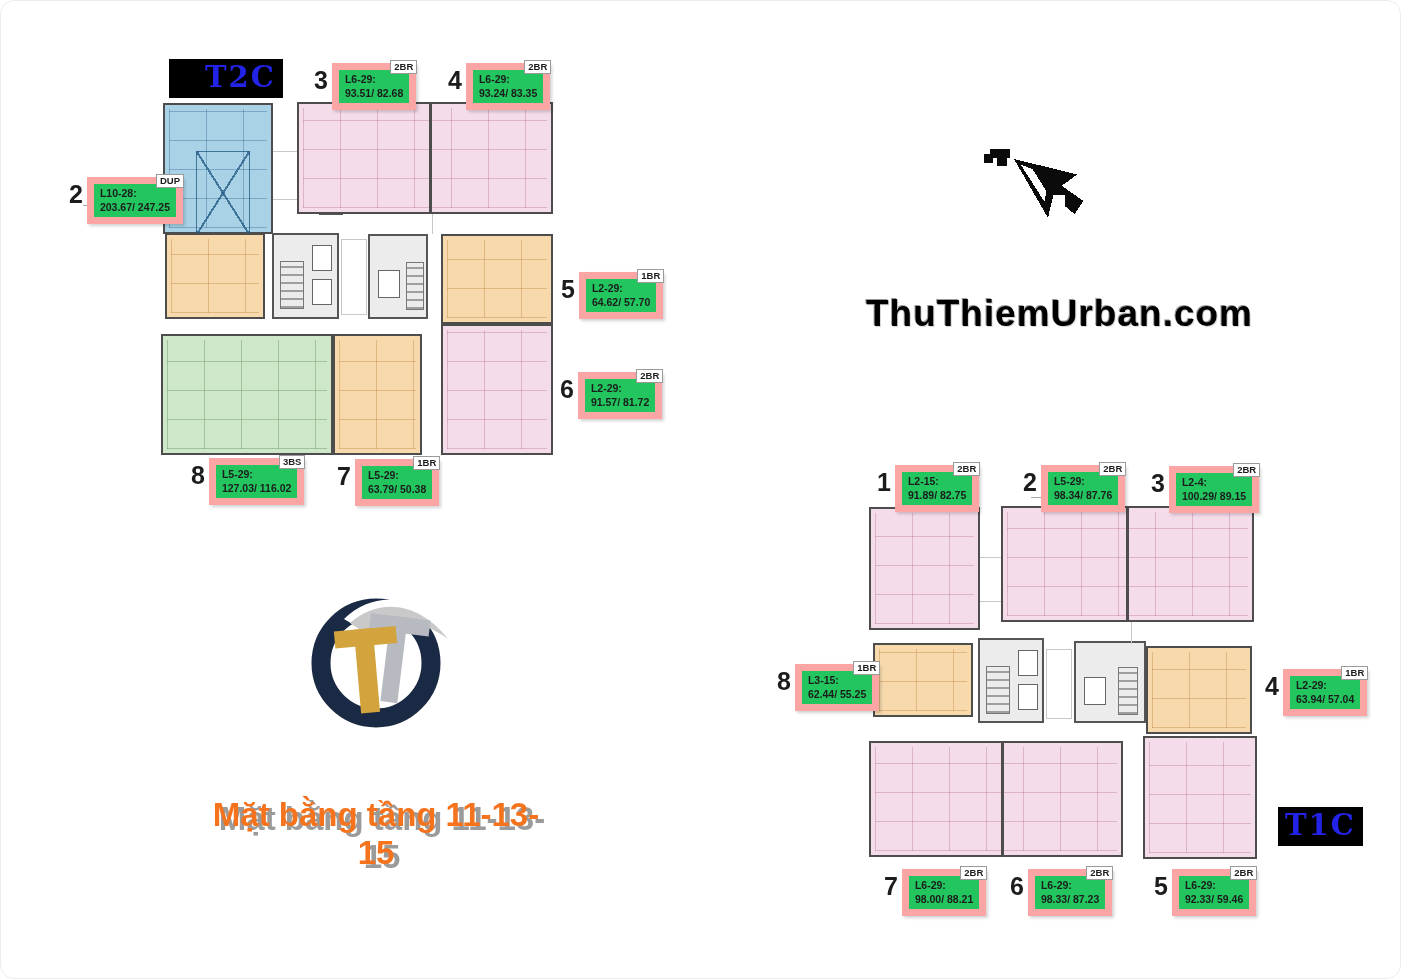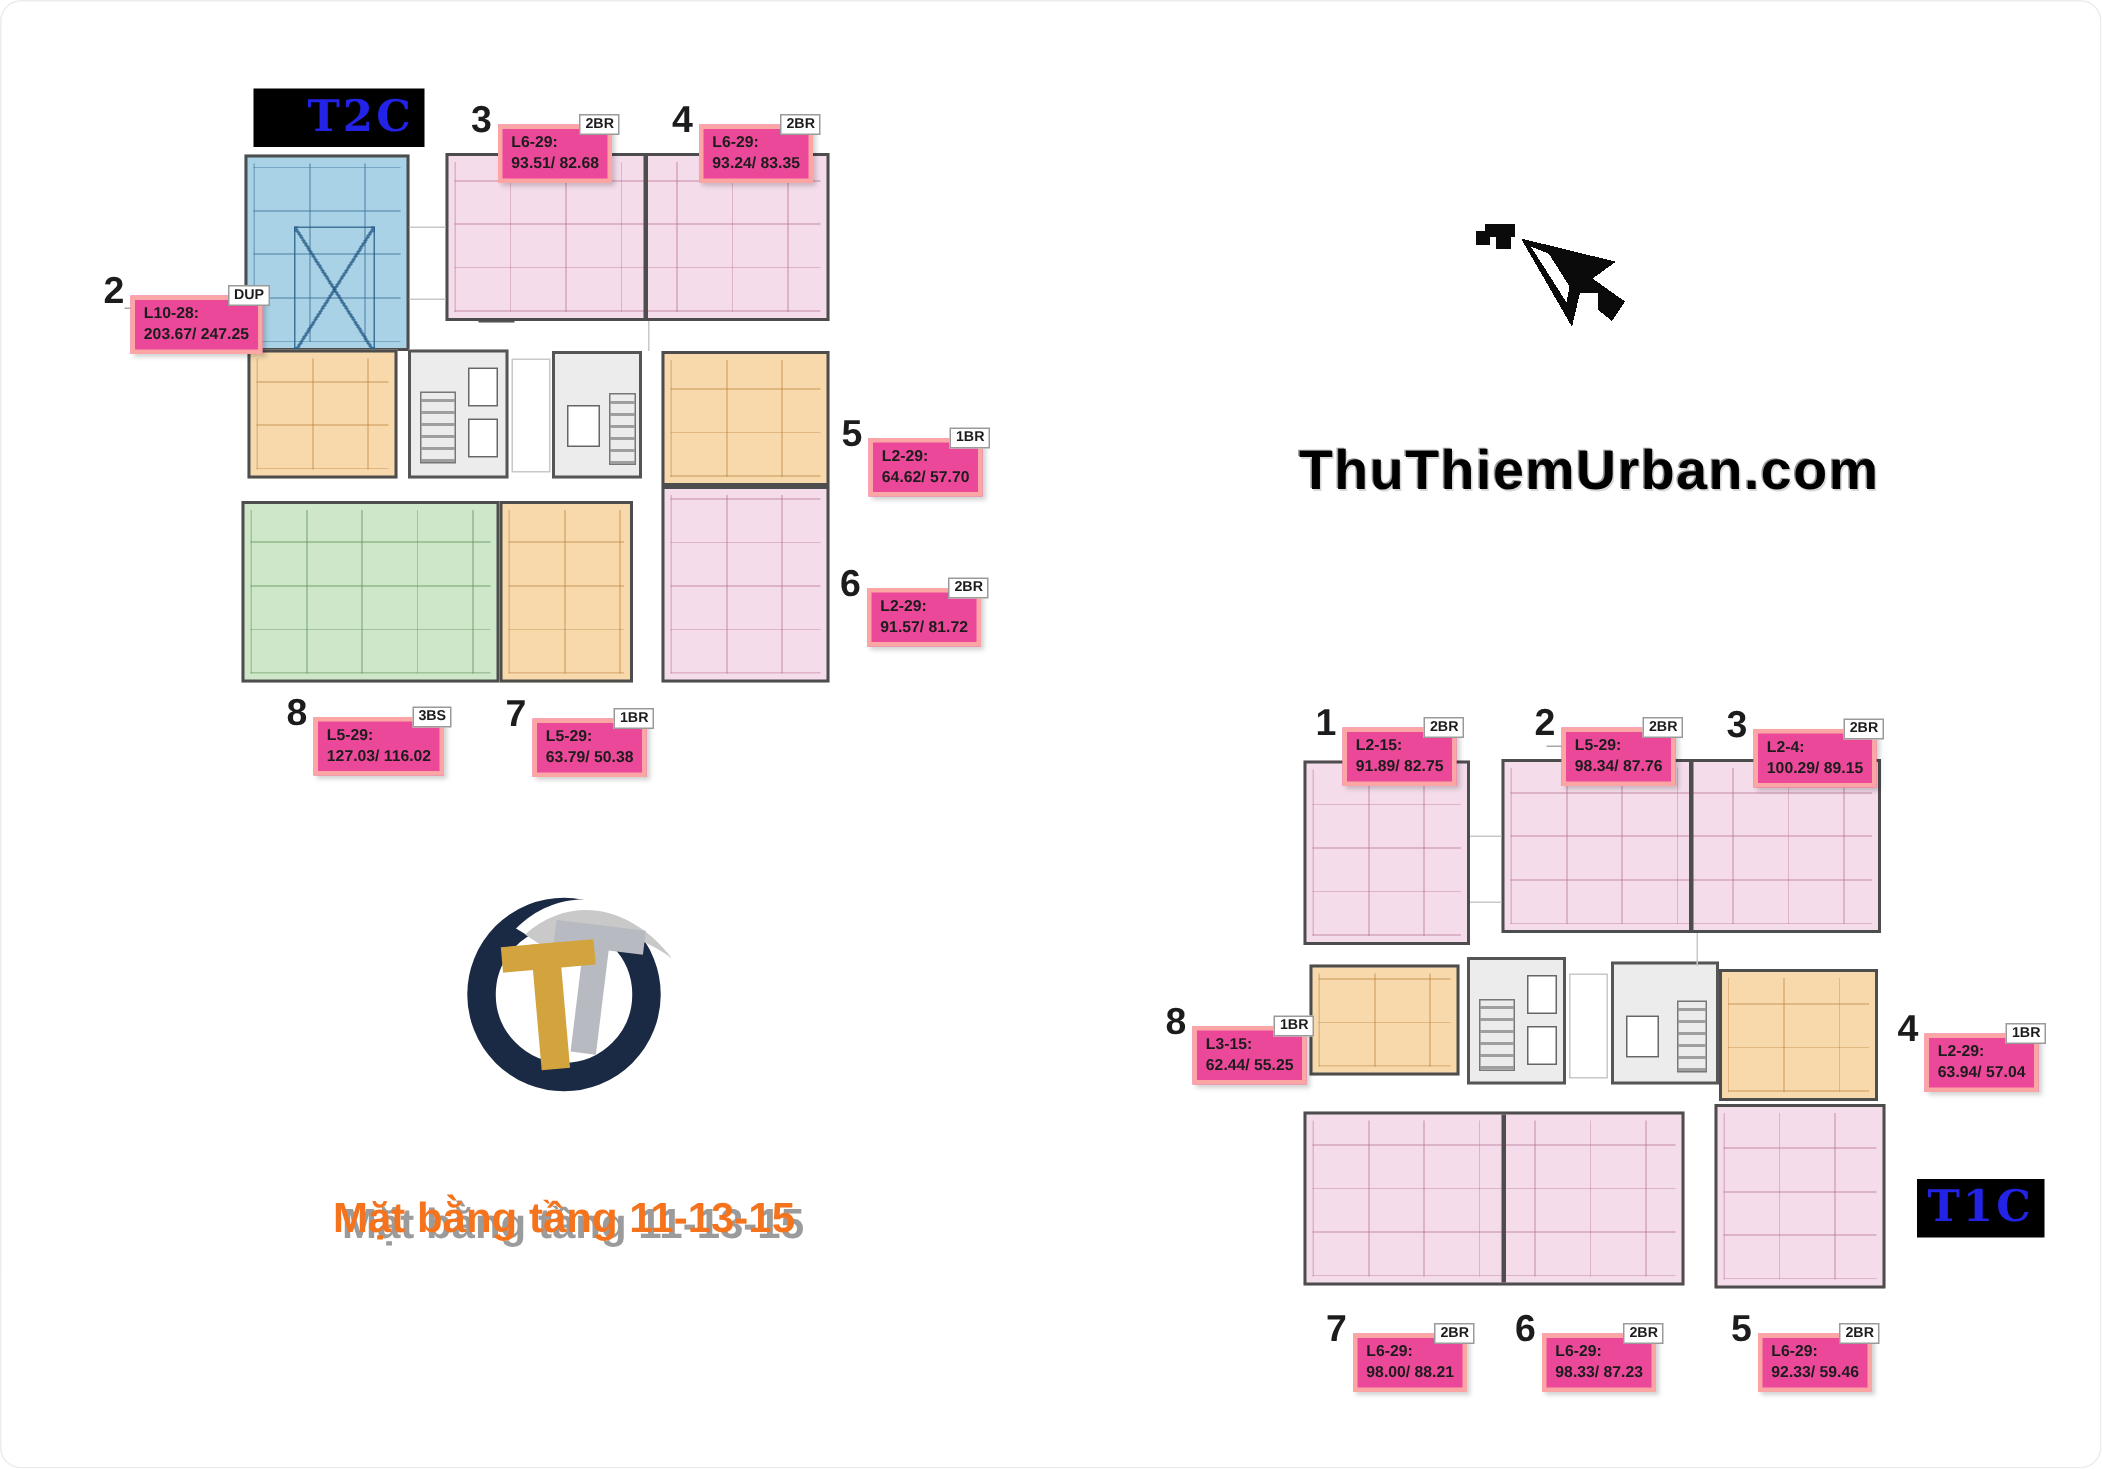--- a/index.html
+++ b/index.html
@@ -28,37 +28,37 @@
      linear-gradient(to top right, transparent calc(50% - 1px), rgba(38,92,134,.8) calc(50% - 1px) calc(50% + 1px), transparent calc(50% + 1px)),
      linear-gradient(to bottom right, transparent calc(50% - 1px), rgba(38,92,134,.8) calc(50% - 1px) calc(50% + 1px), transparent calc(50% + 1px));}
   .conn{position:absolute;border-top:1px solid #c8c8c8;}
   .connv{position:absolute;border-left:1px solid #c8c8c8;}
   .connbox{position:absolute;border:1px solid #c8c8c8;box-sizing:border-box;}
   .leader{position:absolute;border-top:1px solid #a8a8a8;}
 
   
   .ul{position:absolute;display:flex;gap:4px;align-items:flex-start;z-index:5;}
   .ul .n{font-size:25px;font-weight:700;line-height:1;margin-top:5px;color:#1c1c1c;}
-  .ul .box{position:relative;background:#ec4899;border:3px solid #fca5a5;
+  .ul .box{position:relative;background:#22c55e;border:7px solid #fca5a5;
            box-shadow:2px 2px 3px rgba(0,0,0,.18);padding:3px 6px 3px 6px;
-           font-size:10.5px;font-weight:700;color:#1c1c1c;white-space:nowrap;line-height:1.3;margin-top:20px;}
+           font-size:10.5px;font-weight:700;color:#1c1c1c;white-space:nowrap;line-height:1.3;}
   .ul .l1,.ul .l2{display:block;}
   .ul .tag{position:absolute;top:-10px;right:-8px;background:#fff;border:1px solid #9a9a9a;
            padding:0 3px;font-size:9.5px;font-weight:700;line-height:1.3;}
 
   
   .tower{position:absolute;background:#000;color:#2323e8;font-family:"DejaVu Serif",serif;
          font-weight:700;font-size:29px;line-height:1;padding:4px 7px 6px;letter-spacing:2px;z-index:6;}
 
   
   .brand1{position:absolute;left:225px;top:760px;width:300px;text-align:center;
           font-size:29px;font-weight:800;color:#f4731c;letter-spacing:1px;
           text-shadow:5px 2px 0 #9b9b9b;}
   .brand2{position:absolute;left:205px;top:795px;width:340px;text-align:center;
-          font-size:28px;font-weight:800;color:#f4731c;
+          font-size:33px;font-weight:800;color:#f4731c;
           text-shadow:6px 4px 0 #9b9b9b;}
   .logo{position:absolute;left:303px;top:580px;}
 
   
   .wm{position:absolute;left:852px;top:292px;width:400px;text-align:right;
       font-size:37px;font-weight:700;color:#000000;letter-spacing:1px;
       text-shadow:1px 1px 0 #d9d9d9,-1px -1px 0 #999;}
   .cursor{position:absolute;left:983px;top:146px;z-index:7;}
 </style>
 </head>
@@ -181,21 +181,21 @@
       <rect x="62" y="36" width="60" height="16"></rect>
       <rect x="82" y="36" width="17" height="86"></rect>
     </g>
     <g transform="rotate(-5 60 85)" fill="#d3a43e">
       <rect x="33" y="48" width="62" height="17"></rect>
       <rect x="53" y="48" width="19" height="84"></rect>
     </g>
   </svg>
   <div class="brand2">Mặt bằng tầng 11-13-15</div>
 
-  <div class="tower" style="left:1277px;top:785px;">T1C</div>
+  <div class="tower" style="left:1277px;top:806px;">T1C</div>
 
   <div class="unit pink" style="left:868px;top:506px;width:111px;height:123px;"></div>
   <div class="unit pink" style="left:1000px;top:505px;width:253px;height:116px;">
     <div class="wall" style="left:123px;top:0;width:3px;height:100%;"></div>
   </div>
   <div class="unit orange" style="left:872px;top:642px;width:100px;height:74px;"></div>
   <div class="core" style="left:977px;top:637px;width:66px;height:85px;">
     <div class="stairs" style="left:6px;top:26px;width:24px;height:48px;"></div>
     <div class="lift" style="left:38px;top:10px;width:20px;height:26px;"></div>
     <div class="lift" style="left:38px;top:44px;width:20px;height:26px;"></div>

